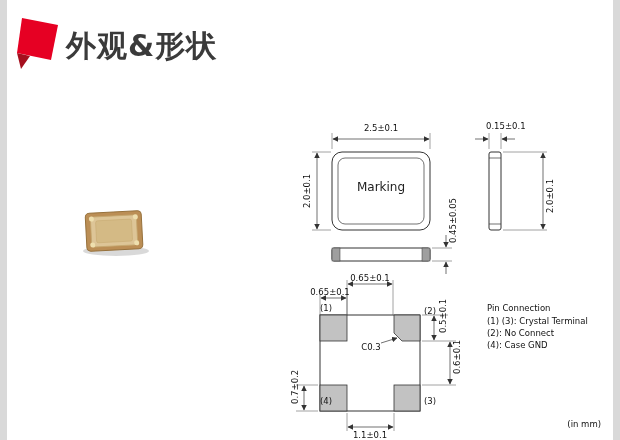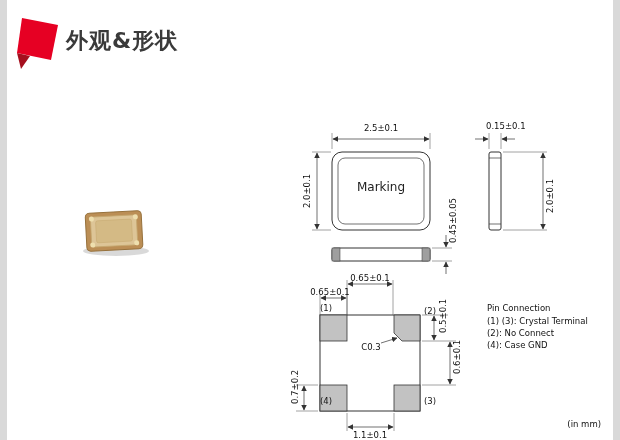--- a/index.html
+++ b/index.html
@@ -6,21 +6,21 @@
   body{
     width:620px;height:440px;position:relative;background:#ffffff;
     font-family:"DejaVu Sans", sans-serif;overflow:hidden;
   }
   .side-strip{position:absolute;top:0;bottom:0;width:7px;background:#d9d9d9;}
   .side-strip.left{left:0;}
   .side-strip.right{right:0;}
   .header-icon{position:absolute;left:14px;top:14px;}
   .page-title{
     position:absolute;left:66px;top:26px;margin:0;
-    font-size:22px;font-weight:600;color:#3a3a3a;letter-spacing:1px;
+    font-size:30px;font-weight:600;color:#3a3a3a;letter-spacing:1px;
     font-family:"DejaVu Sans", sans-serif;
   }
   svg.drawing{position:absolute;left:0;top:0;}
   svg text{font-family:"DejaVu Sans", sans-serif;fill:#111;}
   .dim-text{font-size:8.5px;}
   .pin-text{font-size:8.5px;}
   .note-text{font-size:8.5px;}
   .marking-text{font-size:12px;fill:#222;}
   .outline{fill:#ffffff;stroke:#333;stroke-width:1;}
   .thinline{fill:none;stroke:#333;stroke-width:0.7;}

